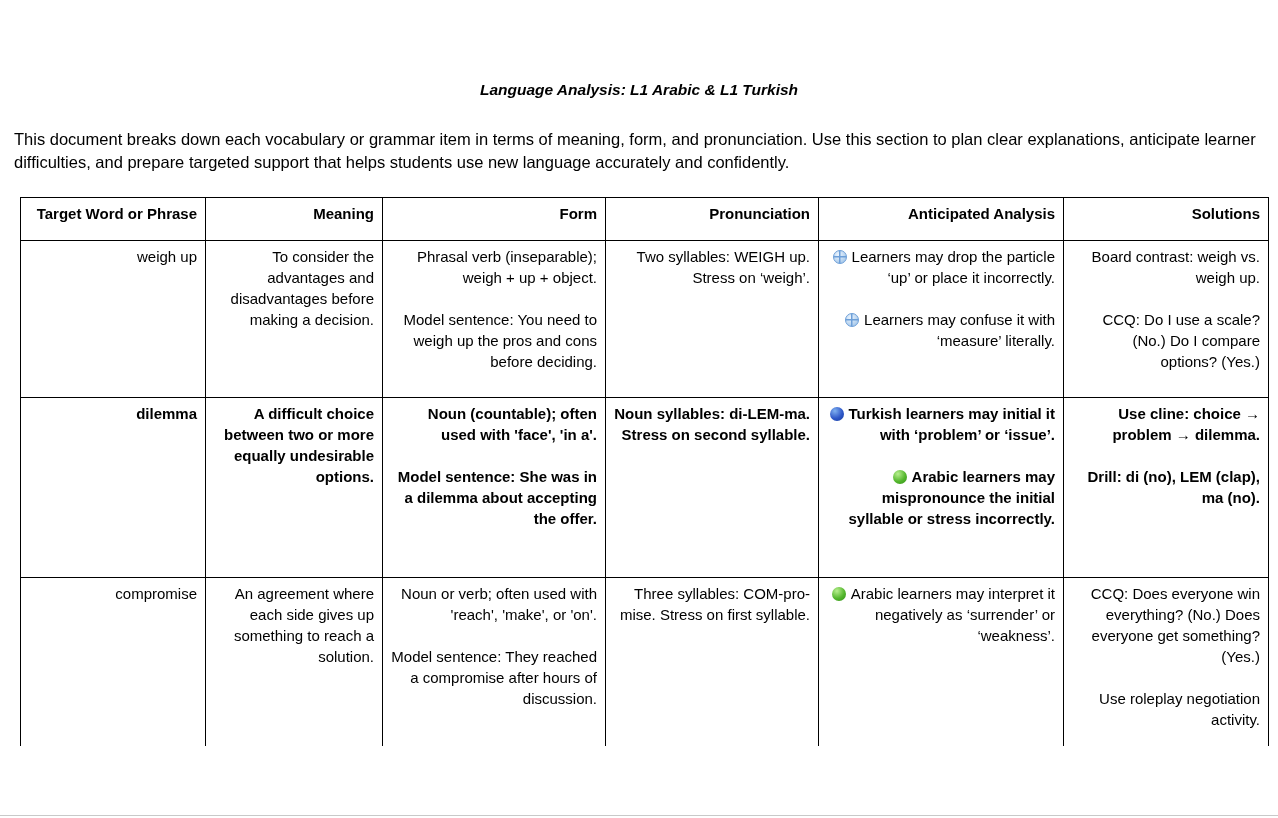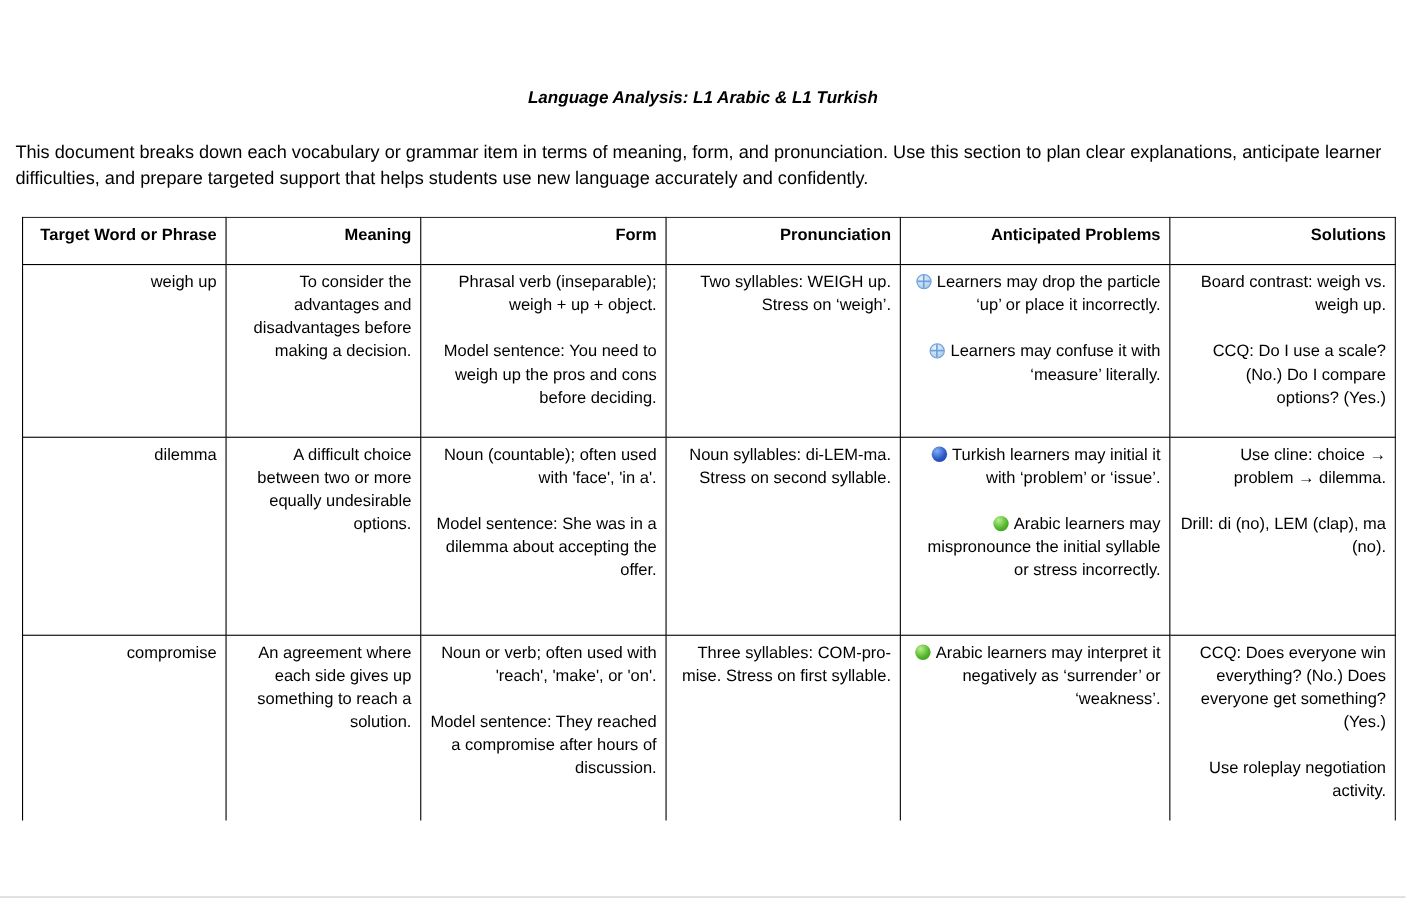--- a/index.html
+++ b/index.html
@@ -42,21 +42,21 @@
   }
   table.lang th, table.lang td{
     border:1px solid #000;
     vertical-align:top;text-align:right;
     padding:5px 8px 4px 8px;
     overflow:hidden;
   }
   table.lang th{font-weight:700;}
   tr.r-head{height:43px;}
   tr.r-0{height:157px;}
-  tr.r-1{height:180px;}
+  tr.r-1{height:180px;font-weight:bold;}
   tr.r-2{height:210px;}
   .p{margin:0;}
   .p.gap{margin-bottom:21px;}
   
   .icon{
     display:inline-block;width:14px;height:14px;border-radius:50%;
     margin-right:5px;vertical-align:-2px;
   }
   .icon[data-icon="globe-icon"]{
     background:
@@ -96,21 +96,21 @@
         <col style="width:213px">
           <col style="width:245px">
           <col style="width:205px">
       </colgroup>
       <tbody>
           <tr class="r-head">
         <th>Target Word or Phrase</th>
         <th>Meaning</th>
         <th>Form</th>
         <th>Pronunciation</th>
-        <th>Anticipated Problems</th>
+        <th>Anticipated Analysis</th>
         <th>Solutions</th>
       </tr>
 
       <tr class="r-0">
         <td>
           <div class="p">weigh up</div>
         </td>
         <td>
           <div class="p">To consider the advantages and disadvantages before making a decision.</div>
         </td>

